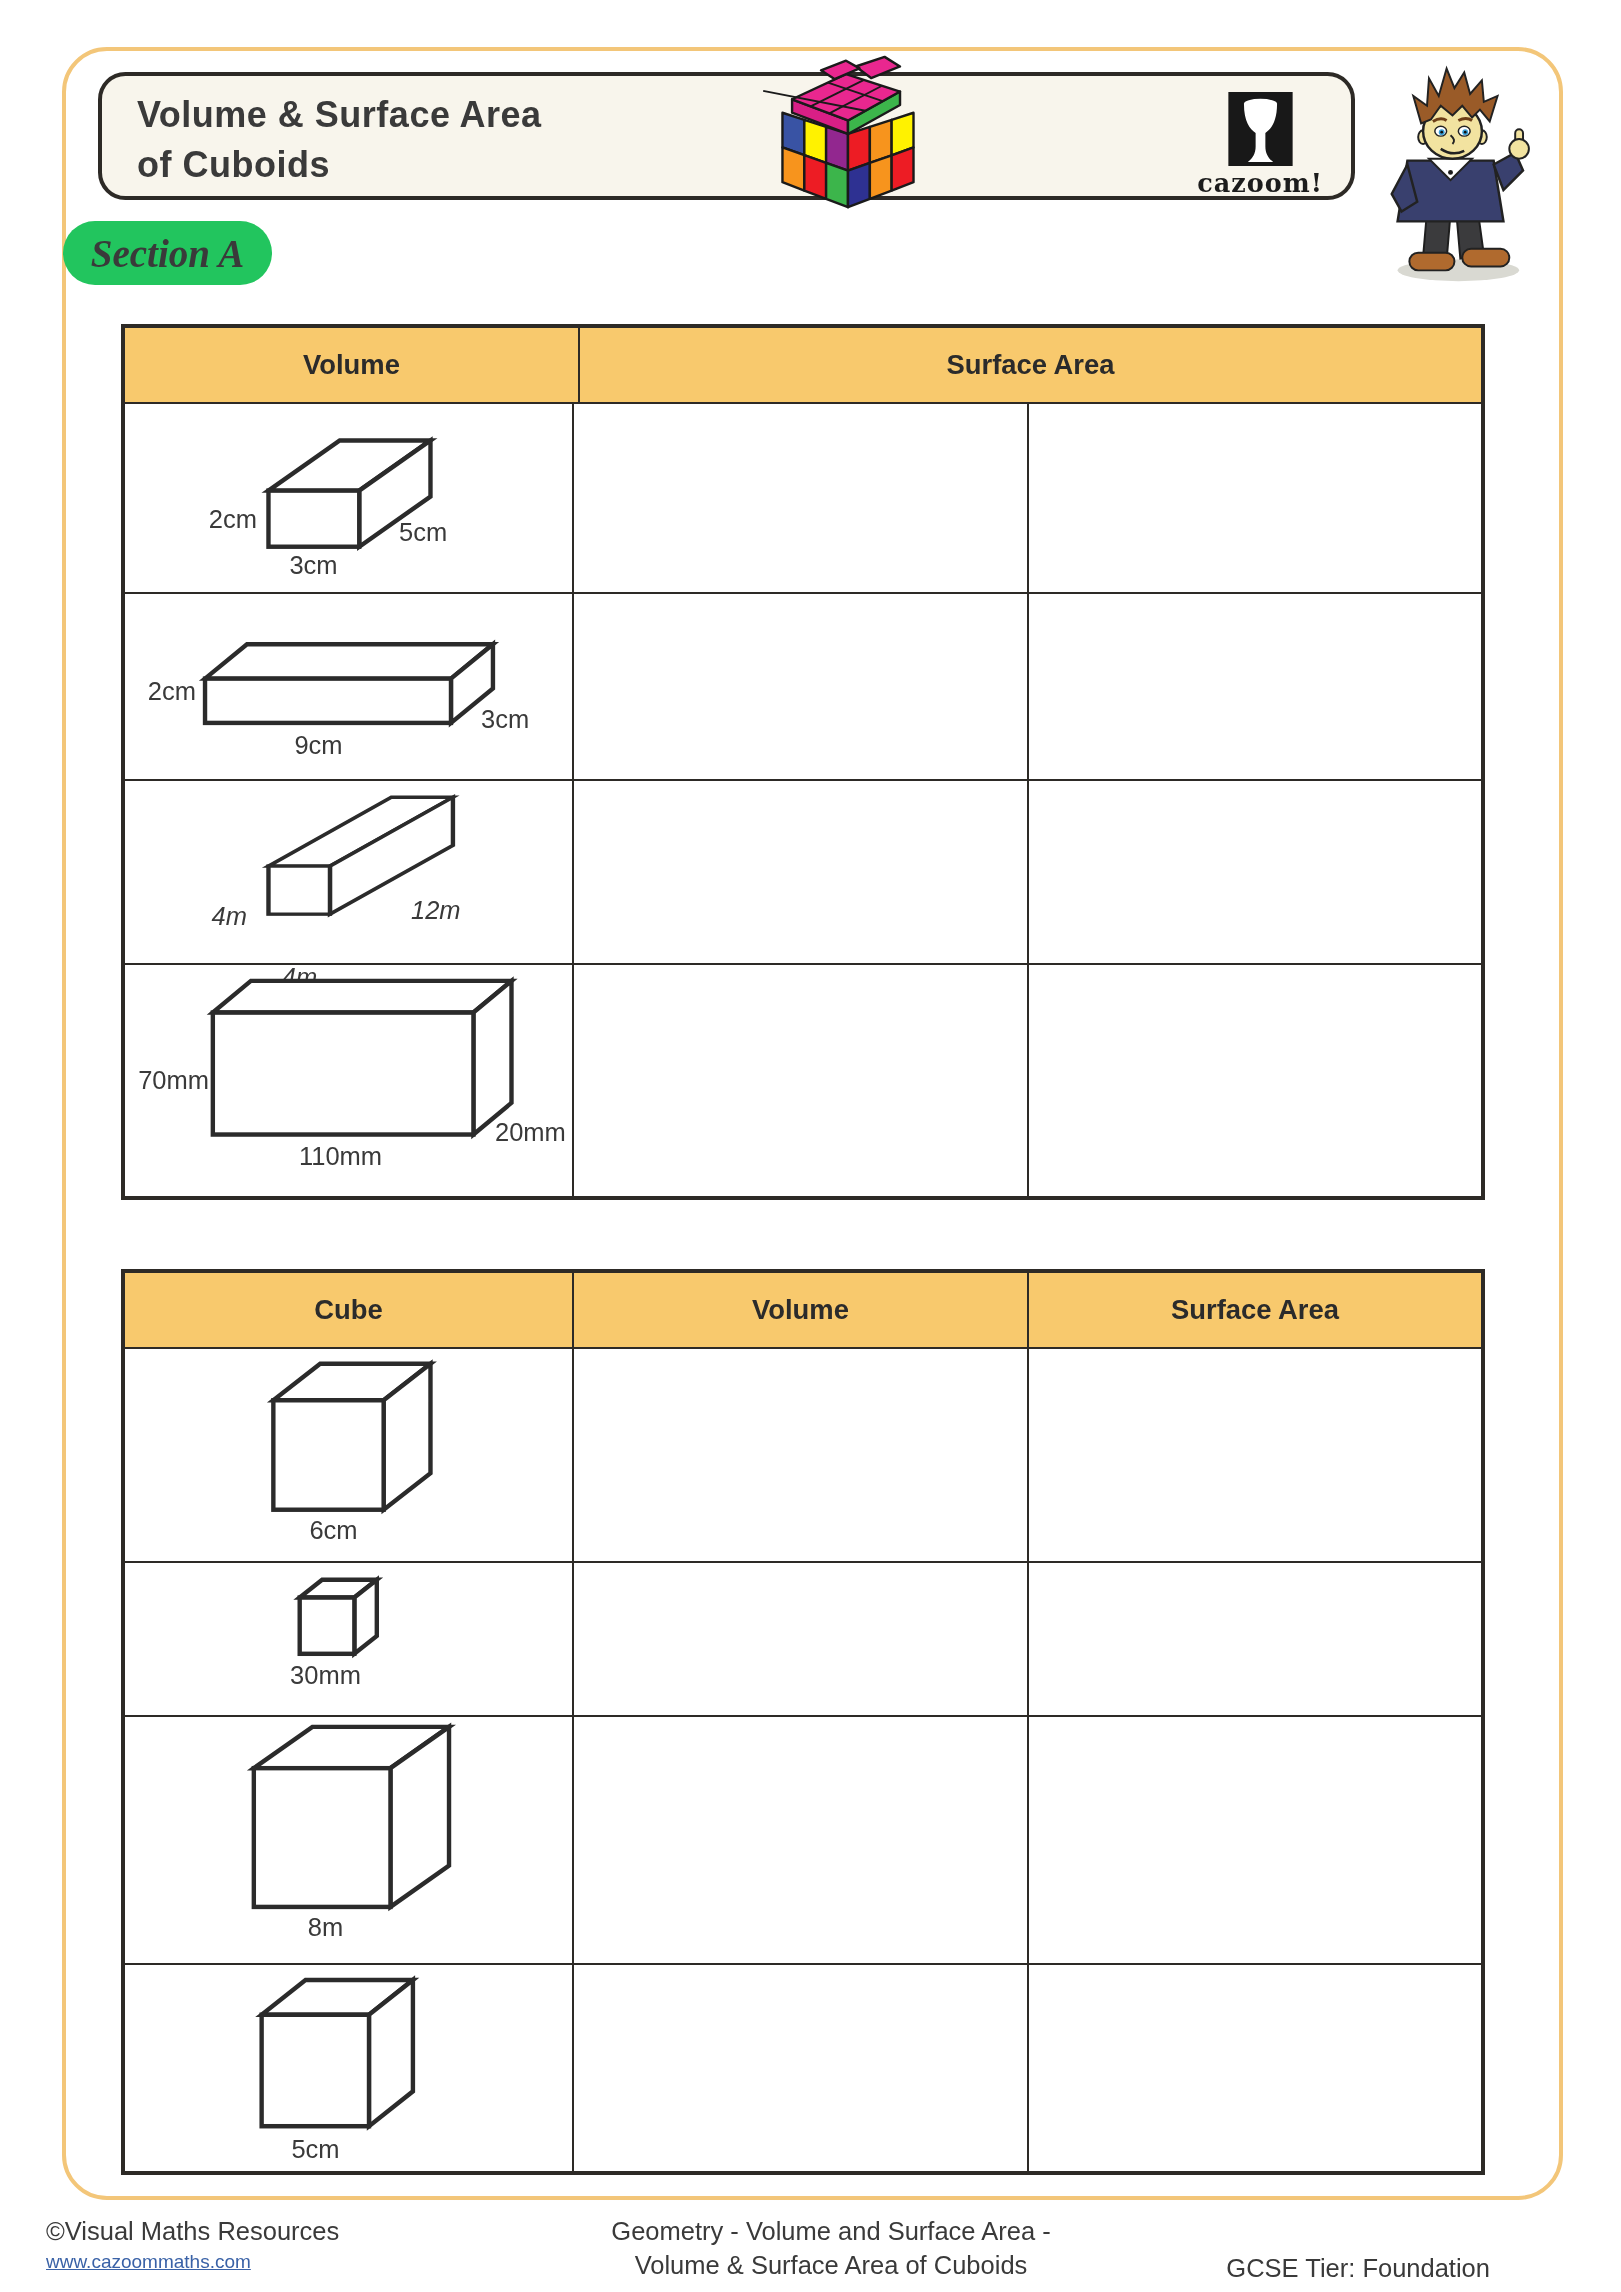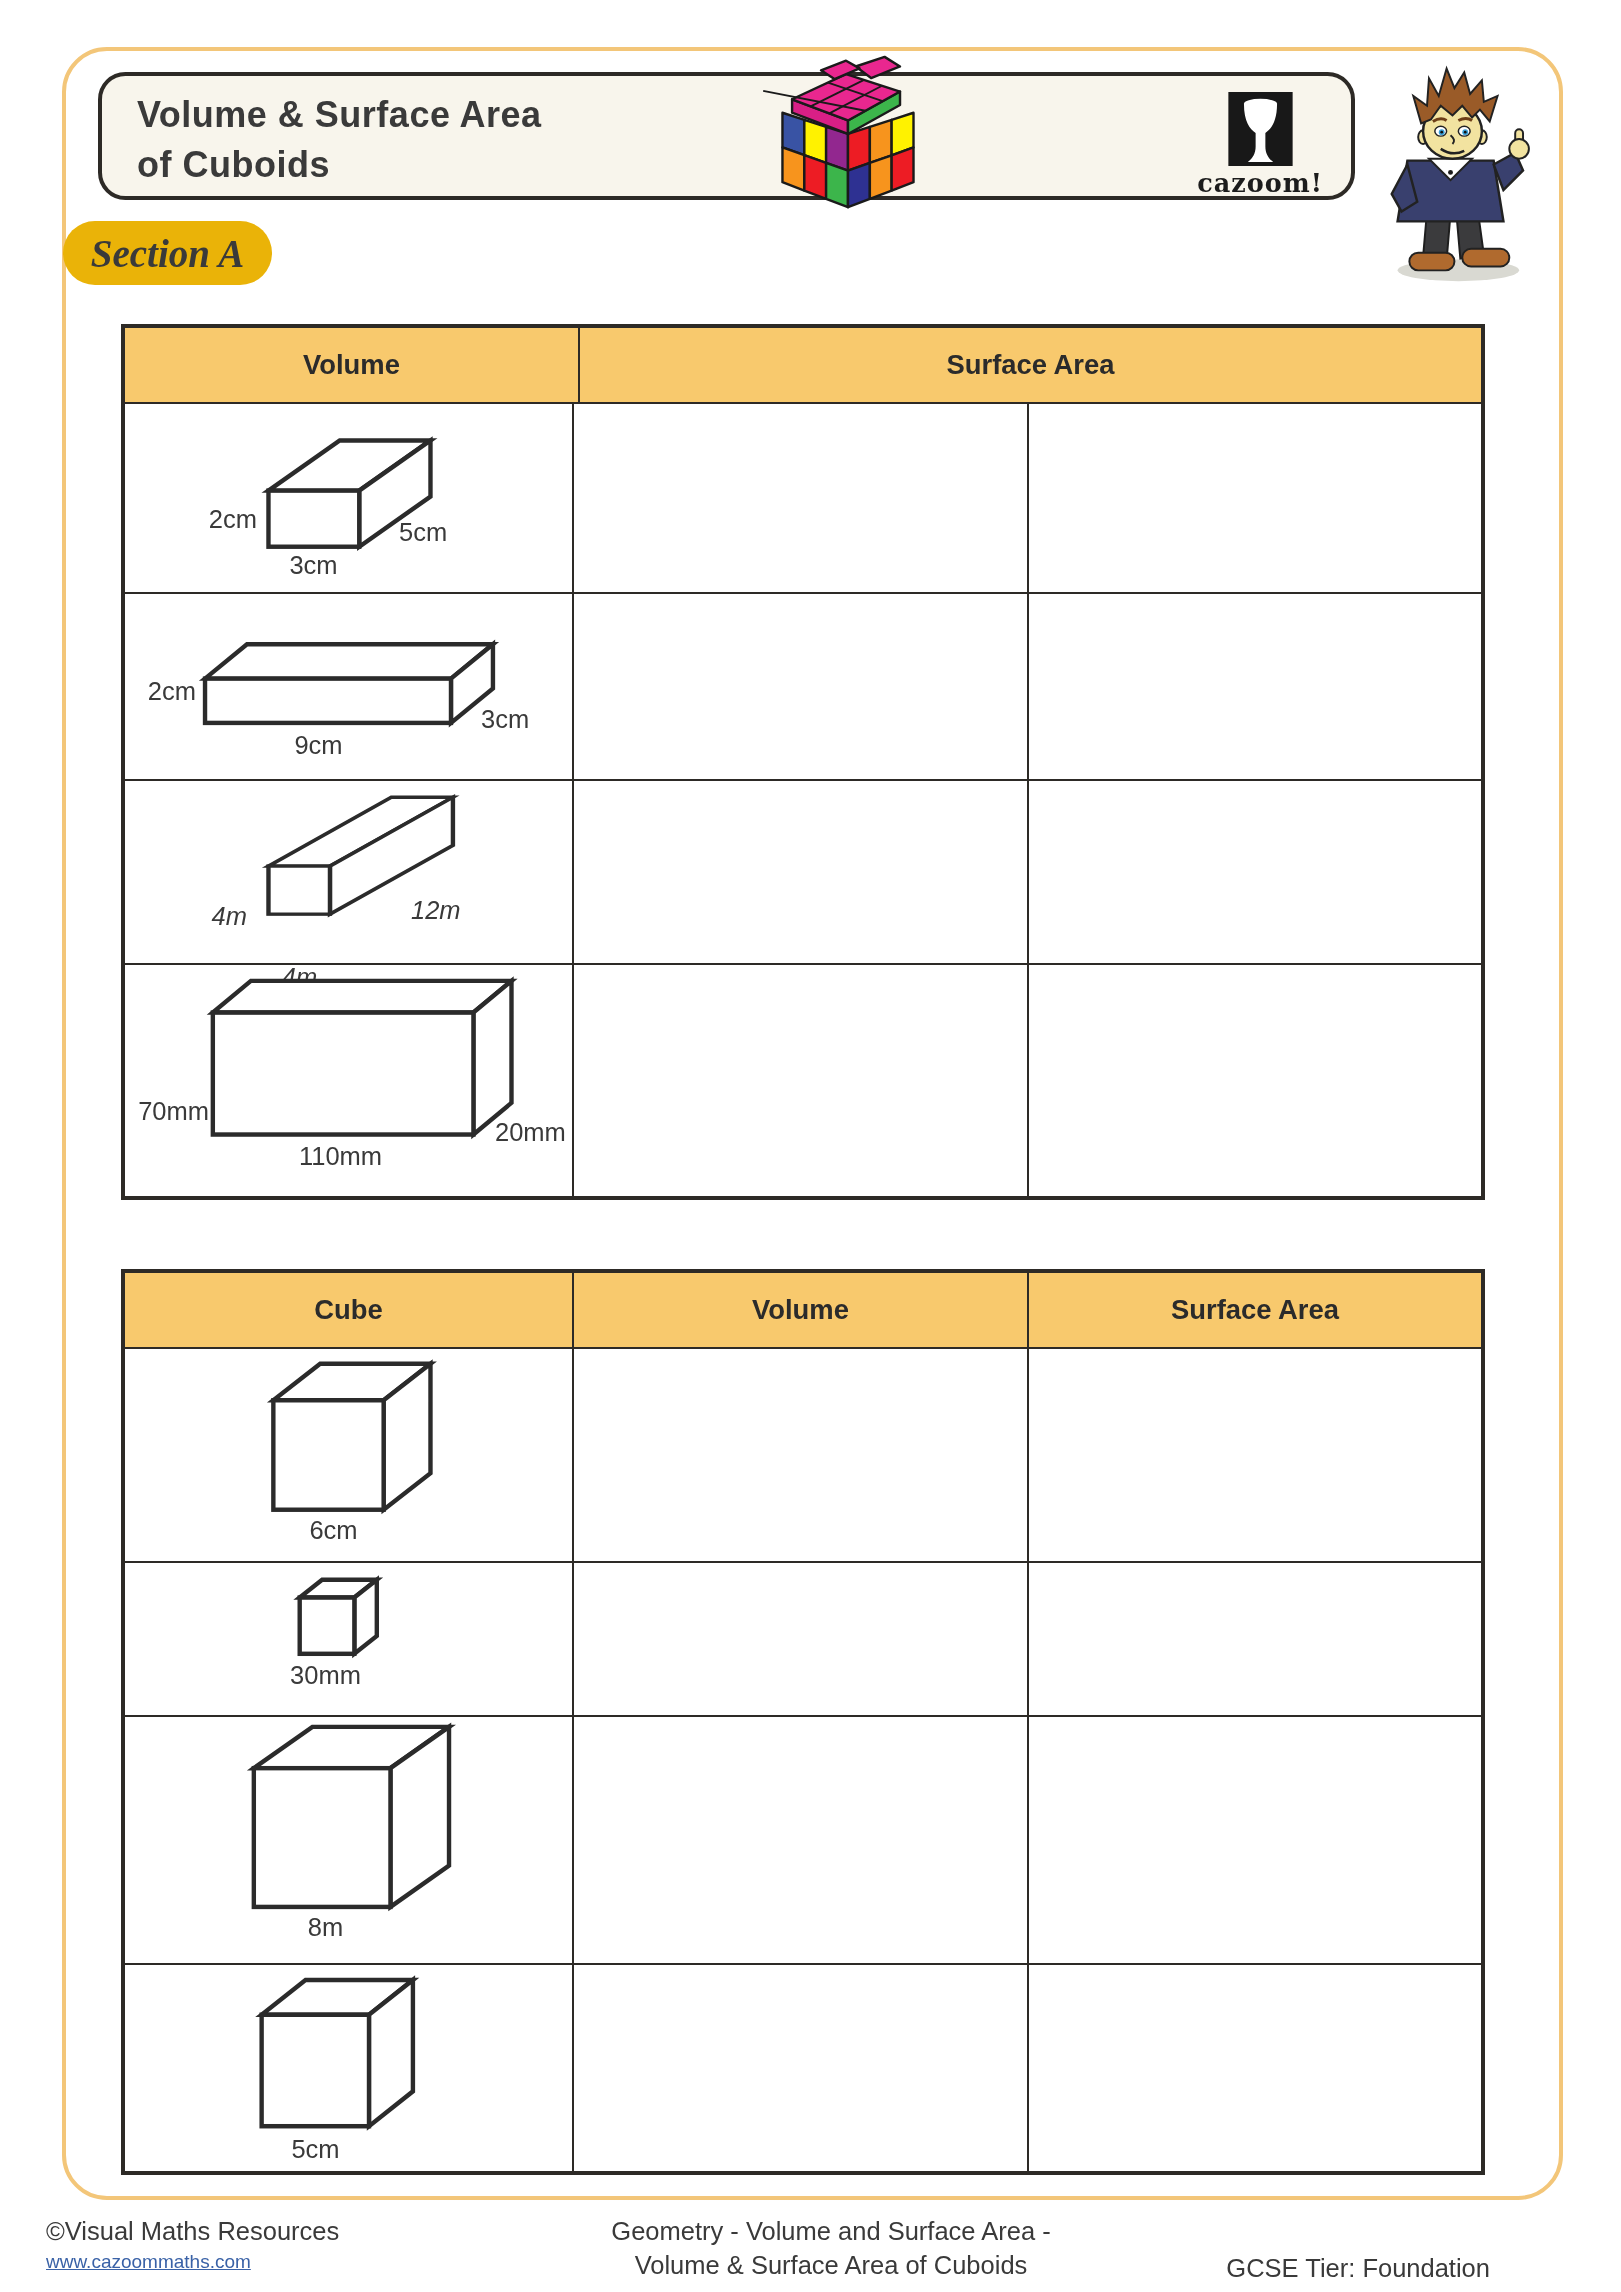--- a/index.html
+++ b/index.html
@@ -15,21 +15,21 @@
     line-height:50px; color:#3a3a3a; letter-spacing:0.5px; }
 
   .cazoom { position:absolute; right:27.4px; top:15.7px; width:127px; text-align:center; }
   .cazoom-text { font-family:"DejaVu Serif", serif; font-weight:bold; font-size:25.5px;
     color:#1c1c1c; margin-top:-2px; letter-spacing:1px; }
 
   .rubik { position:absolute; left:763px; top:53px; }
   .mascot { position:absolute; left:1372px; top:45px; }
 
   .section-pill { position:absolute; left:63px; top:221px; width:209px; height:64px;
-    background:#eab308; border-radius:33px; display:flex; align-items:center; justify-content:center; }
+    background:#22c55e; border-radius:33px; display:flex; align-items:center; justify-content:center; }
   .section-pill span { font-family:"Liberation Serif", serif; font-weight:bold; font-style:italic;
     font-size:39px; color:#3a3a3a; }
 
   .wtable { position:absolute; left:121px; width:1364px; border:4.9px solid #2d2a26;
     box-sizing:border-box; background:#fff; }
   .wrow { display:flex; }
   .wcell { box-sizing:border-box; border-right:2.9px solid #2d2a26; border-bottom:2.9px solid #2d2a26;
     position:relative; overflow:visible; }
   .wcell.c1 { width:449px; } .wcell.c2 { width:455px; } .wcell.c3 { flex:1; border-right:none; }
   .wrow:last-child .wcell { border-bottom:none; }
@@ -191,21 +191,21 @@
     </div>
 
     <div class="wrow" style="height:231px;">
       <div class="wcell c1">
         <div class="diagram">
           <svg viewBox="0 0 458 233" preserveAspectRatio="none">
             <polygon class="shape" points="90,48 129,16 396,16 357,48"></polygon>
             <polygon class="shape" points="357,48 396,16 396,139 357,171"></polygon>
             <rect class="shape" x="90" y="48" width="267" height="123"></rect>
           </svg>
-          <span class="dim dim-r" style="left:0px; top:101px; width:84px;margin-top:31px;">70mm</span>
+          <span class="dim dim-r" style="left:0px; top:101px; width:84px;">70mm</span>
           <span class="dim dim-c" style="left:147px; top:177px; width:137px;">110mm</span>
           <span class="dim dim-l" style="left:370px; top:153px; width:93px;">20mm</span>
         </div>
       </div>
       <div class="wcell c2"></div>
       <div class="wcell c3"></div>
     </div>
   </div>
 
   <div class="wtable" style="top:1269px;">

